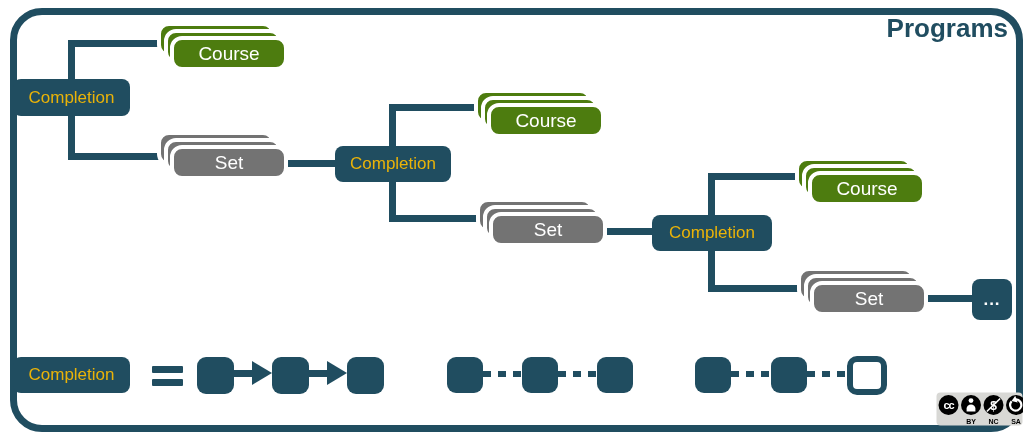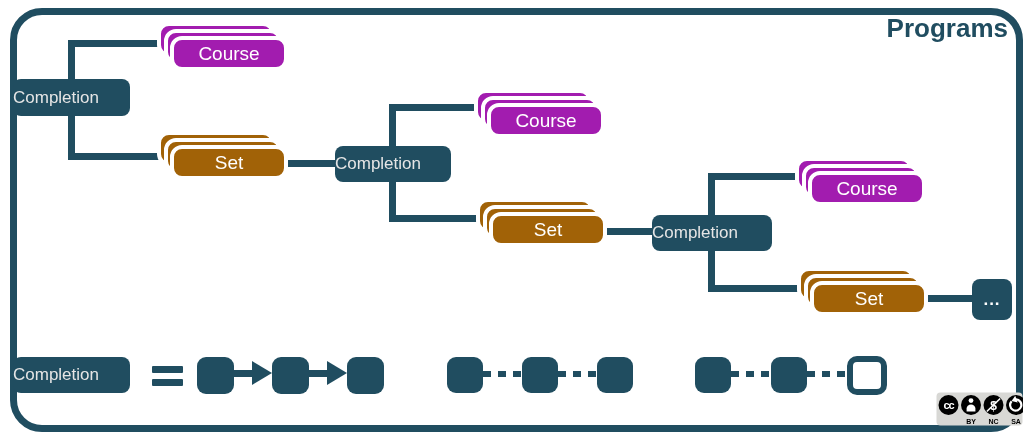--- a/index.html
+++ b/index.html
@@ -10,34 +10,34 @@
   .outer-border{
     position:absolute;left:10px;top:8px;width:1013px;height:424px;
     box-sizing:border-box;border:7px solid #204D60;border-radius:32px;
   }
   .title{
     position:absolute;top:13px;right:16px;font-size:26px;font-weight:600;
     color:#204D60;letter-spacing:0px;
   }
   .ln{position:absolute;background:#204D60;z-index:1;}
   .cbox{
-    position:absolute;background:#204D60;color:#e5e5e5;font-size:17px;
-    display:flex;align-items:center;border-radius:8px;z-index:2;
+    position:absolute;background:#204D60;color:#eab308;font-size:17px;
+    display:flex;align-items:center;justify-content:center;border-radius:8px;z-index:2;
   }
   .stack{position:absolute;z-index:2;}
   .card{
     position:absolute;width:118px;height:35px;box-sizing:border-box;
     border:4px solid #fff;border-radius:12px;
   }
   .stack .b2{left:-13px;top:-14px;}
   .stack .b1{left:-6px;top:-7px;}
   .stack .front{left:0;top:0;display:flex;align-items:center;justify-content:center;
     color:#fff;font-size:19px;}
-  .orange .card{background:#a21caf;}
-  .cyan .card{background:#a16207;}
+  .orange .card{background:#4d7c0f;}
+  .cyan .card{background:#737373;}
   .more-box{
     position:absolute;left:972px;top:279px;width:40px;height:41px;background:#204D60;
     border-radius:8px;color:#fff;display:flex;align-items:center;justify-content:center;
     font-size:17px;font-weight:700;letter-spacing:1px;z-index:2;
   }
   .eq-bar{position:absolute;left:152px;width:31px;height:7px;background:#204D60;border-radius:1px;}
   .sq{position:absolute;width:37px;height:37px;background:#204D60;border-radius:9px;}
   .sq-hollow{
     position:absolute;width:40px;height:39px;box-sizing:border-box;
     border:6px solid #204D60;border-radius:10px;background:transparent;

